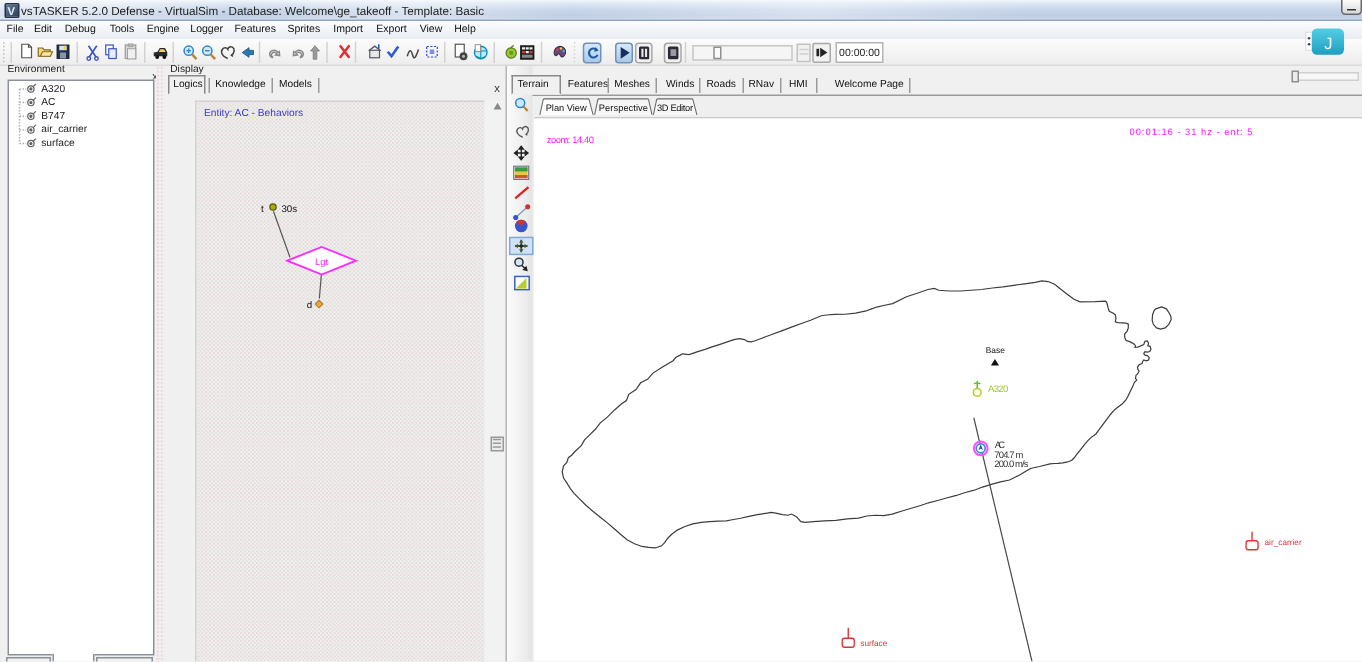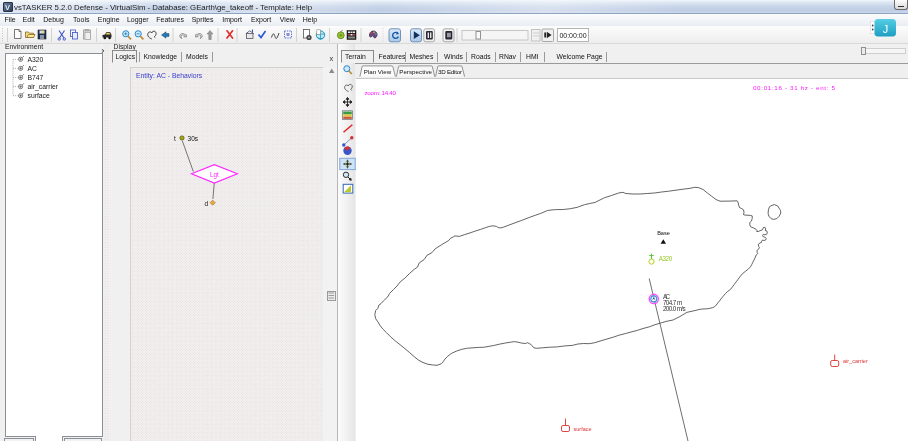--- a/index.html
+++ b/index.html
@@ -20,21 +20,21 @@
 .sep{width:1px;background:#9a9a9a;}
 .maparea{left:356px;top:79px;width:552px;height:362px;background:#fff;}
 .subtabrow{left:356px;top:64.5px;width:552px;height:14.5px;background:#efefef;border-bottom:1px solid #c9c9c9;}
 .toolstrip{left:338.2px;top:44px;width:17.3px;height:397px;background:linear-gradient(90deg,#fbfbfb,#ededed 70%,#e4e4e4);}
 svg{position:absolute;left:0;top:0;}
 </style></head>
 <body>
 
 <div class="abs titlebar"></div>
 <div class="abs" style="left:2.5px;top:1.5px;width:10px;height:10px;background:linear-gradient(135deg,#6a7d9a,#2e3e58);border:1px solid #253248;border-radius:1px;color:#e8eef8;font-size:7.5px;font-weight:bold;text-align:center;line-height:9px;">V</div>
-<div class="abs title-text">vsTASKER 5.2.0 Defense - VirtualSim - Database: GEarth\ge_takeoff - Template: Help</div>
+<div class="abs title-text">vsTASKER 5.2.0 Defense - VirtualSim - Database: Welcome\ge_takeoff - Template: Basic</div>
 <div class="abs" style="left:894px;top:0px;width:14px;height:10px;background:linear-gradient(180deg,#fdfdfd,#d8d8d8);border:1px solid #6a6a6a;border-top:none;border-radius:0 0 3px 3px;"></div>
 <div class="abs" style="left:898px;top:5.5px;width:6px;height:1.6px;background:#333;"></div>
 
 <div class="abs menubar"></div>
 <div class="abs menu-item" style="left:4.4px;">File</div>
 <div class="abs menu-item" style="left:22.6px;">Edit</div>
 <div class="abs menu-item" style="left:43.2px;">Debug</div>
 <div class="abs menu-item" style="left:73.1px;">Tools</div>
 <div class="abs menu-item" style="left:97.8px;">Engine</div>
 <div class="abs menu-item" style="left:126.9px;">Logger</div>

